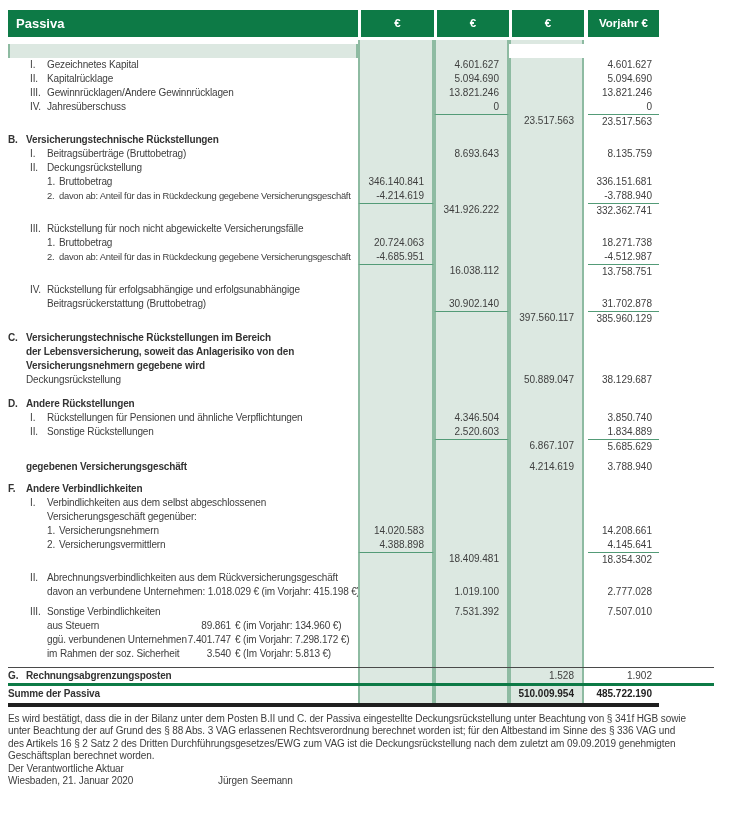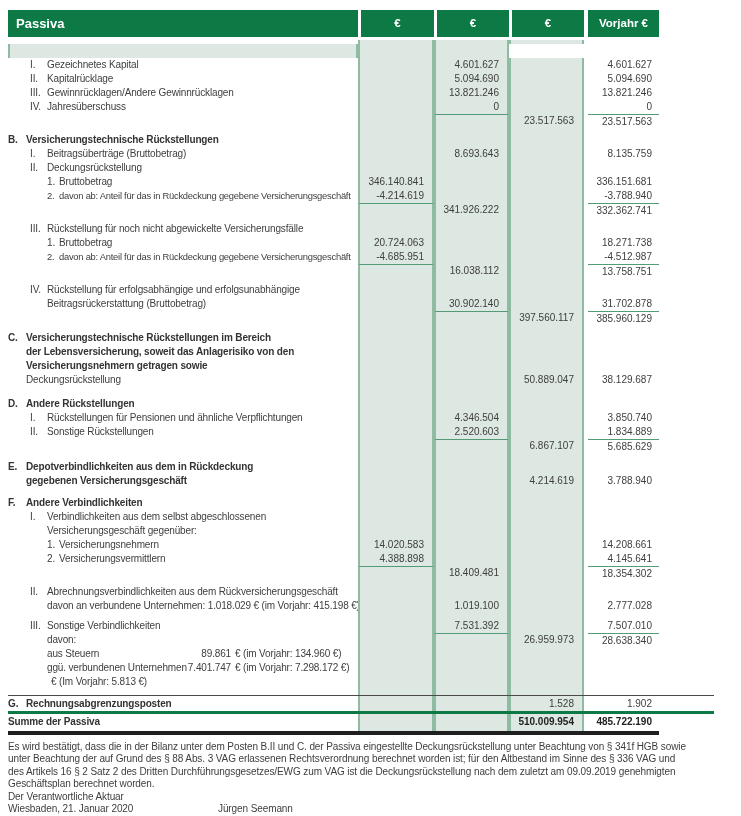--- a/index.html
+++ b/index.html
@@ -281,21 +281,21 @@
       </div>
       <div class="grid row seccont">
         <div class="lbl"><span class="txt">der Lebensversicherung, soweit das Anlagerisiko von den</span></div>
         <div class="val t"></div>
         <div class="val t"></div>
         <div class="val t"></div>
         <div></div>
         <div class="c4v"></div>
       </div>
       <div class="grid row seccont">
-        <div class="lbl"><span class="txt">Versicherungsnehmern getragen sowie</span></div>
+        <div class="lbl"><span class="txt">Versicherungsnehmern gegebene wird</span></div>
         <div class="val t"></div>
         <div class="val t"></div>
         <div class="val t"></div>
         <div></div>
         <div class="c4v"></div>
       </div>
       <div class="grid row plainind">
         <div class="lbl"><span class="txt">Deckungsrückstellung</span></div>
         <div class="val t"></div>
         <div class="val t"></div>
@@ -338,28 +338,20 @@
       <div class="grid row sum">
         <div class="lbl"></div>
         <div class="val t"></div>
         <div class="val t ru"></div>
         <div class="val t">6.867.107</div>
         <div></div>
         <div class="c4v ru">5.685.629</div>
       </div>
       <div class="grid row gap" style="height: 7px;">
         <div class="lbl"></div>
-        <div class="val t"></div>
-        <div class="val t"></div>
-        <div class="val t"></div>
-        <div></div>
-        <div class="c4v"></div>
-      </div>
-      <div class="grid row sec">
-        <div class="lbl"><span class="num">E.</span><span class="txt">Depotverbindlichkeiten aus dem in Rückdeckung</span></div>
         <div class="val t"></div>
         <div class="val t"></div>
         <div class="val t"></div>
         <div></div>
         <div class="c4v"></div>
       </div>
       <div class="grid row seccont">
         <div class="lbl"><span class="txt">gegebenen Versicherungsgeschäft</span></div>
         <div class="val t"></div>
         <div class="val t"></div>
@@ -455,28 +447,20 @@
         <div></div>
         <div class="c4v"></div>
       </div>
       <div class="grid row item">
         <div class="lbl"><span class="num">III.</span><span class="txt">Sonstige Verbindlichkeiten</span></div>
         <div class="val t"></div>
         <div class="val t">7.531.392</div>
         <div class="val t"></div>
         <div></div>
         <div class="c4v">7.507.010</div>
-      </div>
-      <div class="grid row cont">
-        <div class="lbl"><span class="txt">davon:</span></div>
-        <div class="val t"></div>
-        <div class="val t ru"></div>
-        <div class="val t">26.959.973</div>
-        <div></div>
-        <div class="c4v ru">28.638.340</div>
       </div>
       <div class="grid row davon">
         <div class="lbl">
           <span class="davon-left">
             <span class="davon-name">aus Steuern</span>
             <span class="davon-amt">89.861</span>
           </span>
           <span class="davon-rest">€ (im Vorjahr: 134.960 €)</span>
         </div>
         <div class="val t"></div>
@@ -494,20 +478,24 @@
           <span class="davon-rest">€ (im Vorjahr: 7.298.172 €)</span>
         </div>
         <div class="val t"></div>
         <div class="val t"></div>
         <div class="val t"></div>
         <div></div>
         <div class="c4v"></div>
       </div>
       <div class="grid row davon">
         <div class="lbl">
+          <span class="davon-left">
+            <span class="davon-name">im Rahmen der soz. Sicherheit</span>
+            <span class="davon-amt">3.540</span>
+          </span>
           <span class="davon-rest">€ (Im Vorjahr: 5.813 €)</span>
         </div>
         <div class="val t"></div>
         <div class="val t"></div>
         <div class="val t"></div>
         <div></div>
         <div class="c4v"></div>
       </div>
       <div class="grid row gap" style="height: 6px;">
         <div class="lbl"></div>

